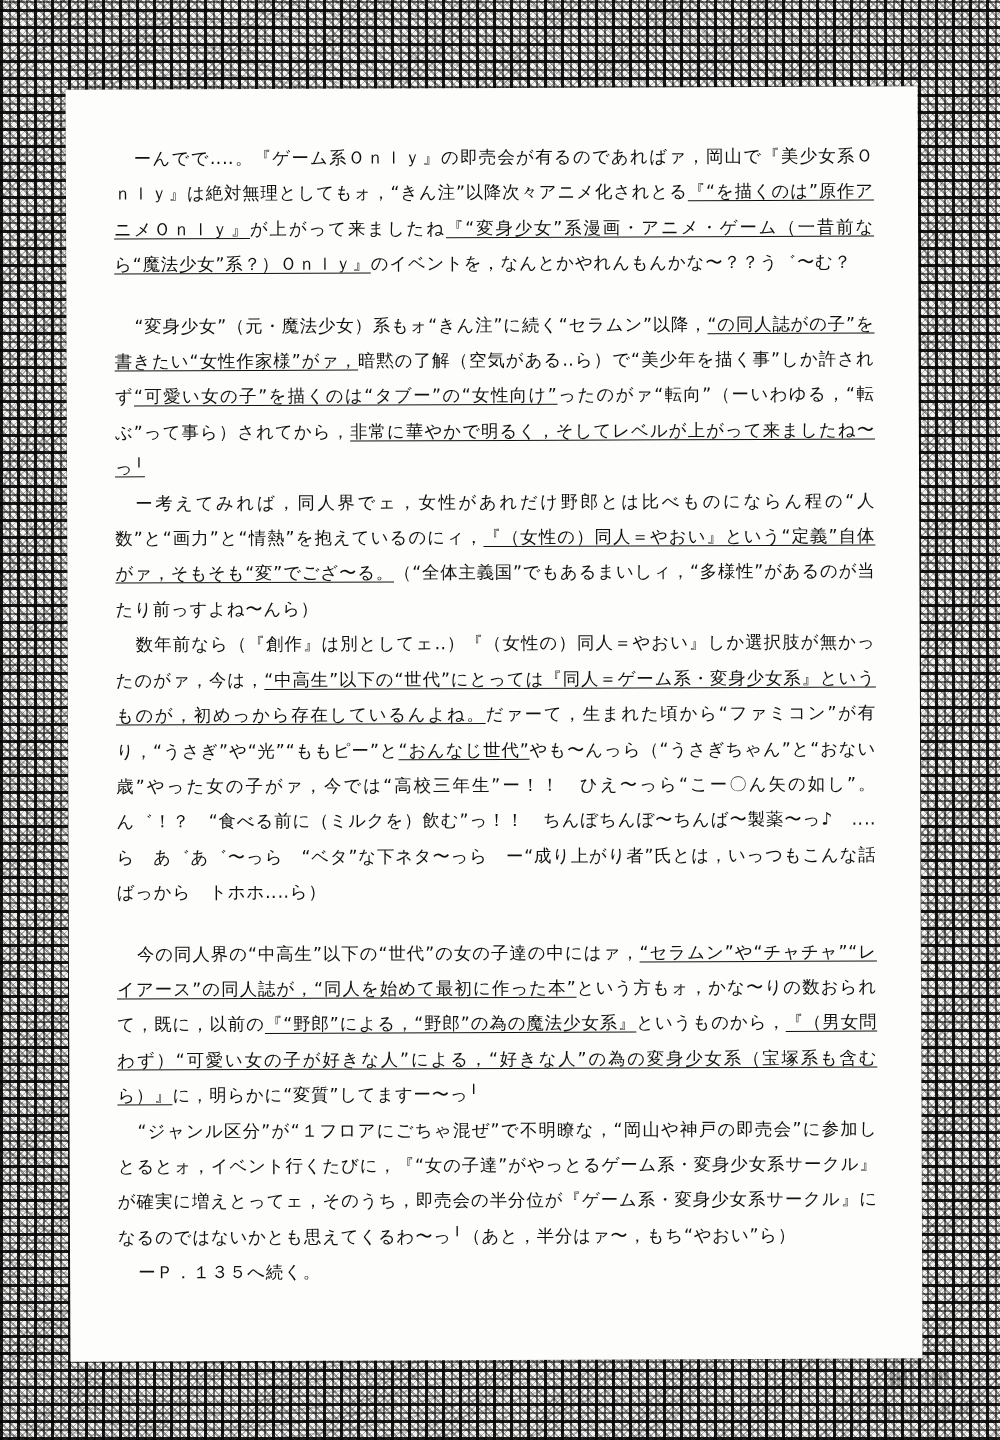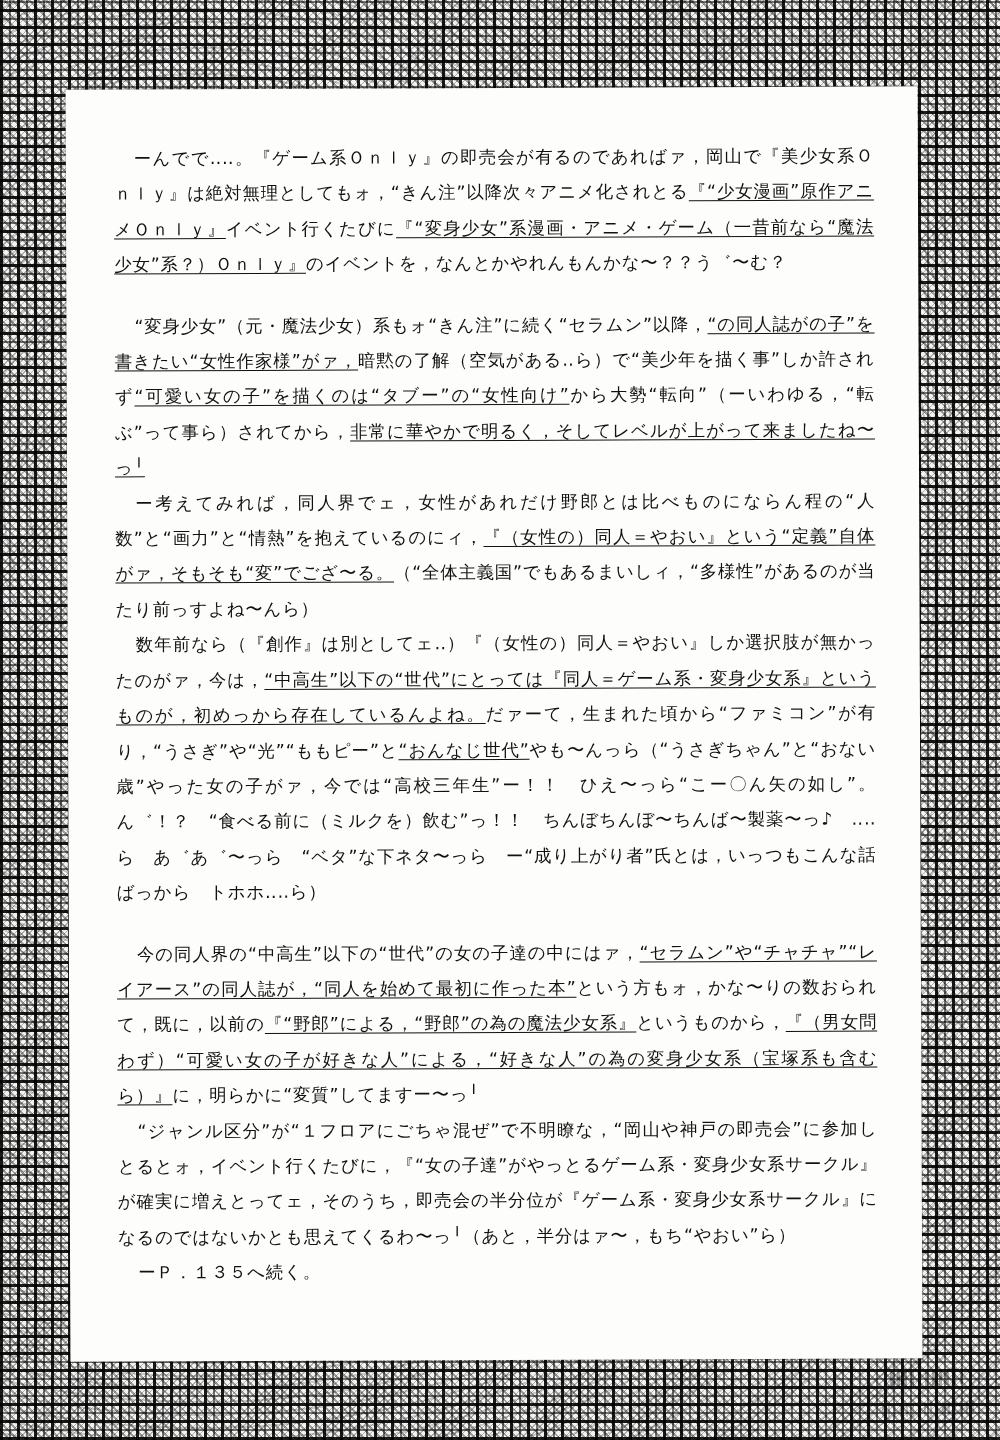--- a/index.html
+++ b/index.html
@@ -116,23 +116,23 @@
 </head>
 <body>
 
 <div id="scan-page">
   <div id="scan-noise"></div>
 </div>
 
 <div id="paper">
   <div id="paper-inner">
     <div id="text-root">
-        <div class="para indent"><span>ーんでで‥‥。『ゲーム系Ｏｎｌｙ』の即売会が有るのであればァ，岡山で『美少女系</span><span>Ｏｎｌｙ』は絶対無理としてもォ，“きん注”以降次々アニメ化されとる</span><span class="u">『“少女漫画”</span><span class="u">原作アニメＯｎｌｙ』</span><span>イベント行くたびに</span><span class="u">『“変身少女”系漫画・アニメ・ゲーム（一</span><span class="u">昔前なら“魔法少女”系？）Ｏｎｌｙ』</span><span>のイベントを，なんとかやれんもんかな〜？？</span><span>う゛〜む？</span></div>
+        <div class="para indent"><span>ーんでで‥‥。『ゲーム系Ｏｎｌｙ』の即売会が有るのであればァ，岡山で『美少女系</span><span>Ｏｎｌｙ』は絶対無理としてもォ，“きん注”以降次々アニメ化されとる</span><span class="u">『“を描くのは”</span><span class="u">原作アニメＯｎｌｙ』</span><span>が上がって来ましたね</span><span class="u">『“変身少女”系漫画・アニメ・ゲーム（一</span><span class="u">昔前なら“魔法少女”系？）Ｏｎｌｙ』</span><span>のイベントを，なんとかやれんもんかな〜？？</span><span>う゛〜む？</span></div>
         <div class="gap"></div>
-        <div class="para indent"><span>“変身少女”（元・魔法少女）系もォ“きん注”に続く“セラムン”以降，</span><span class="u">“の同人誌が</span><span class="u">の子”を書きたい“女性作家様”がァ，</span><span>暗黙の了解（空気がある‥ら）で“美少年を描く</span><span>事”しか許されず</span><span class="u">“可愛い女の子”を描くのは“タブー”の“女性向け”</span><span>から大勢“転向</span><span>”（ーいわゆる，“転ぶ”って事ら）されてから，</span><span class="u">非常に華やかで明るく，そしてレベル</span><span class="u">が上がって来ましたね〜っ╵</span></div>
+        <div class="para indent"><span>“変身少女”（元・魔法少女）系もォ“きん注”に続く“セラムン”以降，</span><span class="u">“の同人誌が</span><span class="u">の子”を書きたい“女性作家様”がァ，</span><span>暗黙の了解（空気がある‥ら）で“美少年を描く</span><span>事”しか許されず</span><span class="u">“可愛い女の子”を描くのは“タブー”の“女性向け”</span><span>ったのがァ“転向</span><span>”（ーいわゆる，“転ぶ”って事ら）されてから，</span><span class="u">非常に華やかで明るく，そしてレベル</span><span class="u">が上がって来ましたね〜っ╵</span></div>
         <div class="para indent"><span>ー考えてみれば，同人界でェ，女性があれだけ野郎とは比べものにならん程の“人数”</span><span>と“画力”と“情熱”を抱えているのにィ，</span><span class="u">『（女性の）同人＝やおい』という“定義”</span><span class="u">自体がァ，そもそも“変”でござ〜る。</span><span>（“全体主義国”でもあるまいしィ，“多様性”</span><span>があるのが当たり前っすよね〜んら）</span></div>
         <div class="para indent"><span>数年前なら（『創作』は別としてェ‥）『（女性の）同人＝やおい』しか選択肢が無か</span><span>ったのがァ，今は，</span><span class="u">“中高生”以下の“世代”にとっては『同人＝ゲーム系・変身少女系』</span><span class="u">というものが，初めっから存在しているんよね。</span><span>だァーて，生まれた頃から“ファミコン</span><span>”が有り，“うさぎ”や“光”“ももピー”と</span><span class="u">“おんなじ世代”</span><span>やも〜んっら（“うさぎ</span><span>ちゃん”と“おない歳”やった女の子がァ，今では“高校三年生”ー！！　ひえ〜っら</span><span>“こー〇ん矢の如し”。　ん゛！？　“食べる前に（ミルクを）飲む”っ！！　ちんぼち</span><span>んぼ〜ちんば〜製薬〜っ♪　‥‥ら　あ゛あ゛〜っら　“ベタ”な下ネタ〜っら　ー“成</span><span>り上がり者”氏とは，いっつもこんな話ばっから　トホホ‥‥ら）</span></div>
         <div class="gap"></div>
         <div class="para indent"><span>今の同人界の“中高生”以下の“世代”の女の子達の中にはァ，</span><span class="u">“セラムン”や“チャ</span><span class="u">チャ”“レイアース”の同人誌が，</span><span class="u">“同人を始めて最初に作った本”</span><span>という方もォ，かな</span><span>〜りの数おられて，既に，以前の</span><span class="u">『“野郎”による，“野郎”の為の魔法少女系』</span><span>という</span><span>ものから，</span><span class="u">『（男女問わず）“可愛い女の子が好きな人”による，“好きな人”の為の変</span><span class="u">身少女系（宝塚系も含むら）』</span><span>に，明らかに“変質”してますー〜っ╵</span></div>
         <div class="para indent"><span>“ジャンル区分”が“１フロアにごちゃ混ぜ”で不明瞭な，“岡山や神戸の即売会”に</span><span>参加しとるとォ，イベント行くたびに，『“女の子達”がやっとるゲーム系・変身少女系</span><span>サークル』が確実に増えとってェ，そのうち，即売会の半分位が『ゲーム系・変身少女系</span><span>サークル』になるのではないかとも思えてくるわ〜っ╵（あと，半分はァ〜，もち“やお</span><span>い”ら）</span></div>
         <div class="para indent"><span>ーＰ．１３５へ続く。</span></div>
       </div>
   </div>
 </div>
 

